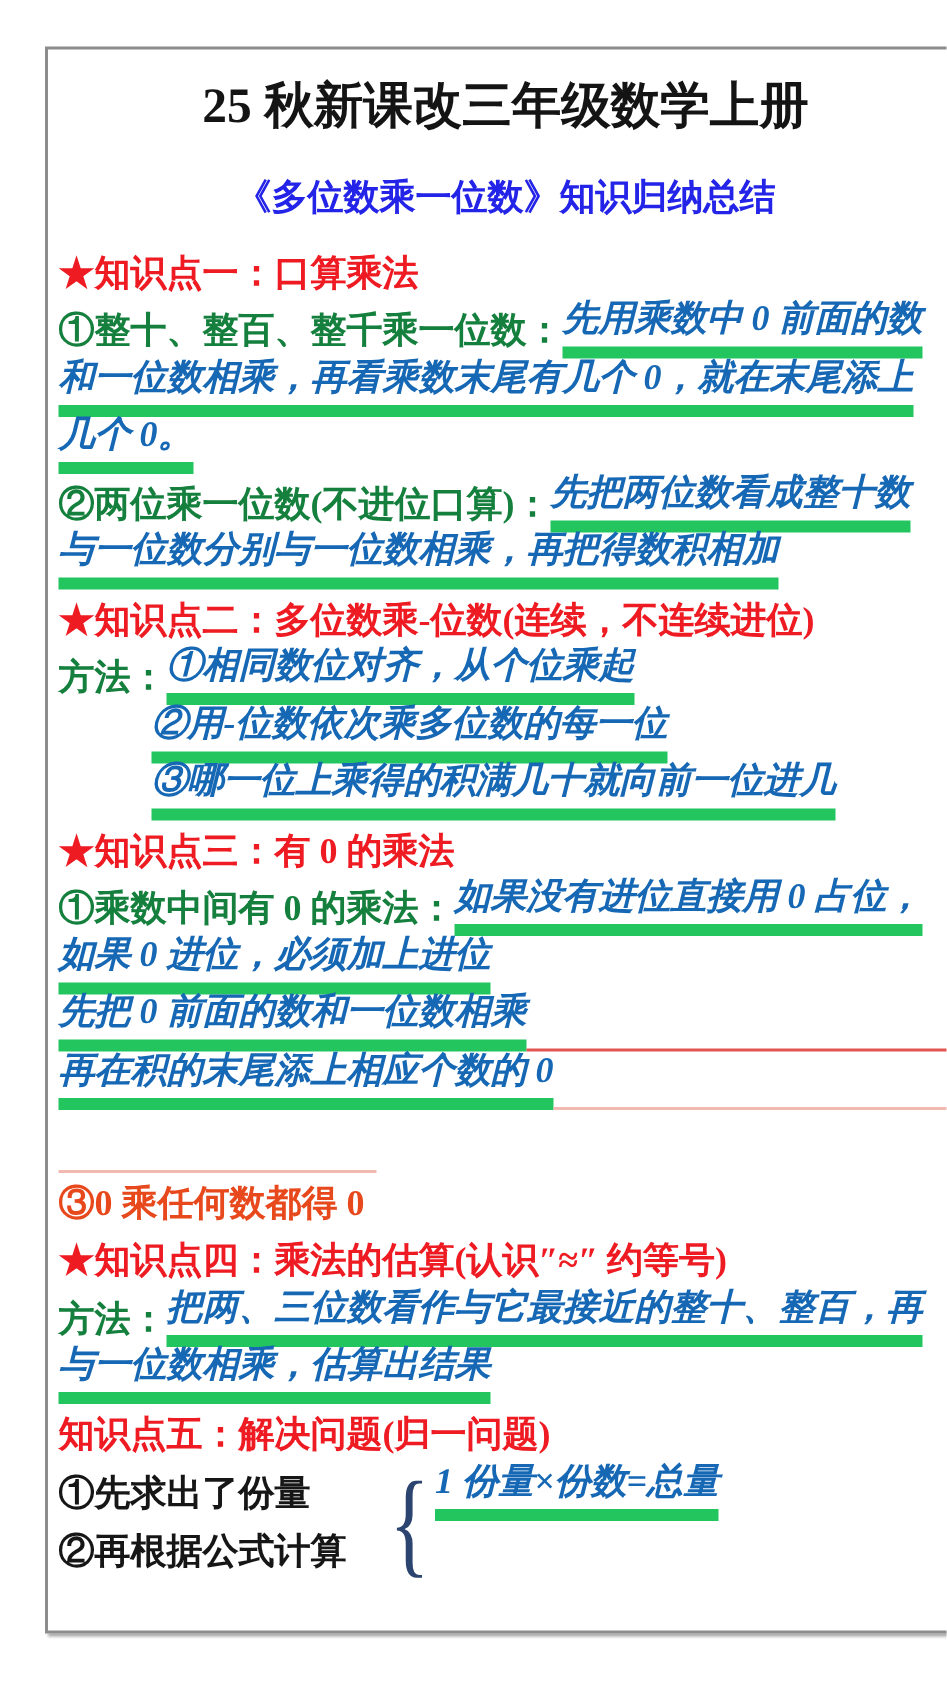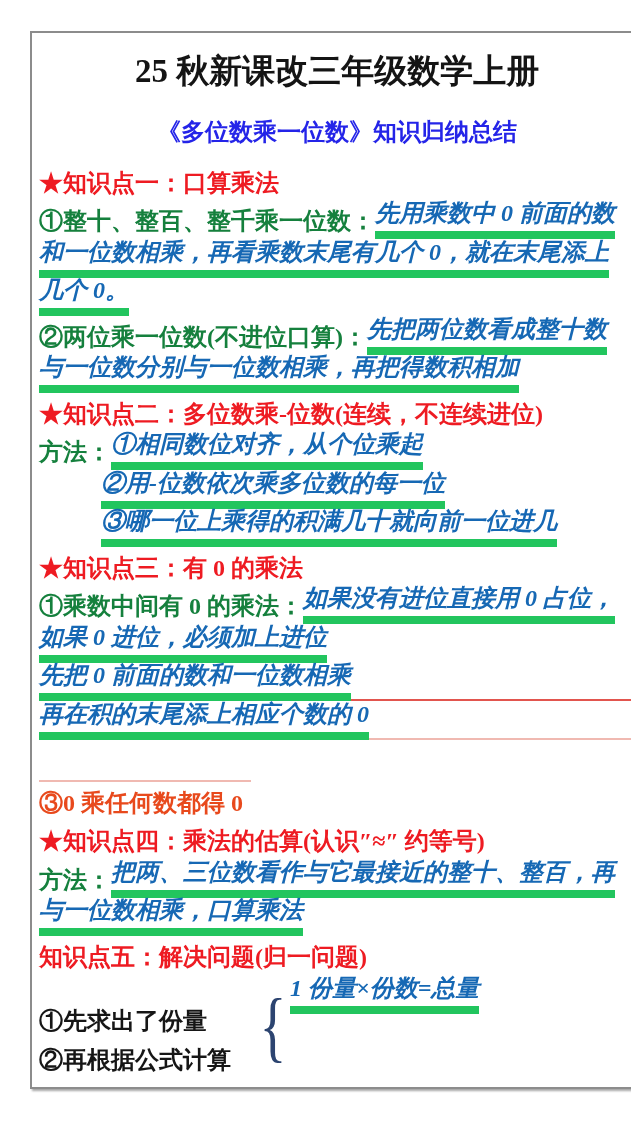--- a/index.html
+++ b/index.html
@@ -39,21 +39,21 @@
   .s-blue{color:#1668b4;}
   .u{border-bottom:8px solid #22c55e;font-style:italic;}
   .fill{flex:1;height:36px;box-sizing:border-box;}
   .fill-red{border-bottom:2px solid #e2554e;}
   .fill-pink{border-bottom:2px solid #f0b9b1;}
   .rule{width:212px;height:36px;border-bottom:2px solid #f0b9b1;}
   
   .formula-block{
     display:flex;align-items:stretch;margin-top:1px;
   }
-  .fb-left{width:217px;margin-top:25px;}
+  .fb-left{width:217px;}
   .fb-left .tline span{color:#161616;}
   .fb-brace{
     width:34px;display:flex;align-items:center;justify-content:center;
     color:#2c4470;font-size:78px;font-weight:normal;
     transform:scaleX(0.72);
     line-height:77px;
   }
   .fb-right .tline{height:38.5px;}
 </style>
 </head>
@@ -123,21 +123,21 @@
         <span class="s-orange">③0 乘任何数都得 0</span>
       </div>
       <div class="tline">
         <span class="s-red">★知识点四：乘法的估算(认识″≈″ 约等号)</span>
       </div>
       <div class="tline">
         <span class="s-black">方法：</span>
         <span class="s-blue u">把两、三位数看作与它最接近的整十、整百，再</span>
       </div>
       <div class="tline">
-        <span class="s-blue u">与一位数相乘，口算乘法</span>
+        <span class="s-blue u">与一位数相乘，估算出结果</span>
       </div>
       <div class="tline">
         <span class="s-red">知识点五：解决问题(归一问题)</span>
       </div>
     </div>
 
   <div class="formula-block">
     <div class="fb-left">
       <div class="tline">
           <span class="s-black">①先求出了份量</span>

